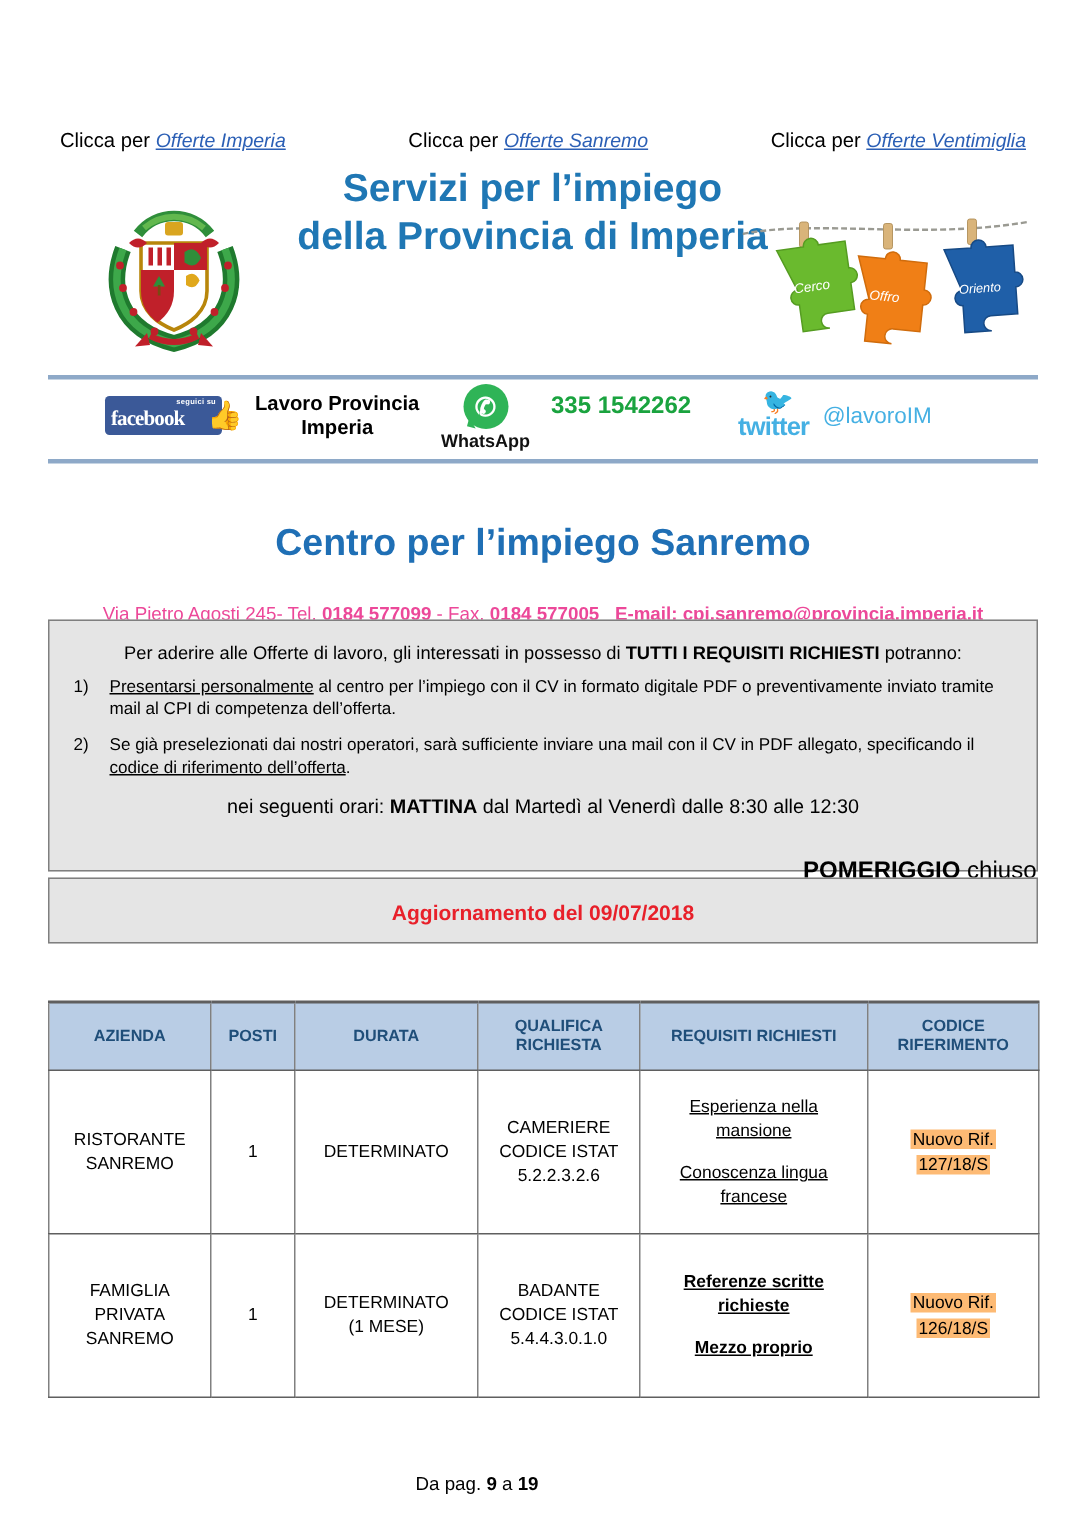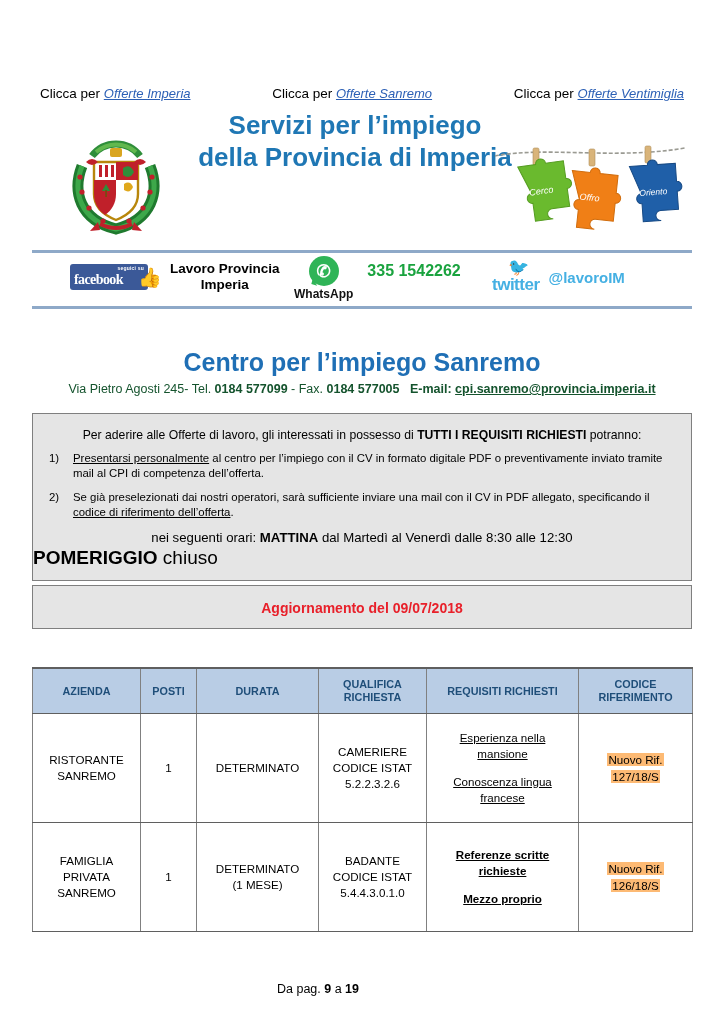--- a/index.html
+++ b/index.html
@@ -100,30 +100,30 @@
   }
   .wa-glyph{color:#fff;font-size:17px;line-height:17px;font-weight:bold;}
   .wa-label{font-size:12px;font-weight:bold;color:#111;margin-top:1px;}
   .wa-num{
     margin-left:14px;margin-top:6px;color:#1aa33f;font-size:16px;font-weight:bold;
   }
   .tw-wrap{position:absolute;left:460px;top:4px;display:flex;align-items:center;}
   .tw-col{display:flex;flex-direction:column;align-items:center;position:relative;}
   .tw-bird{color:#45b0e3;font-size:17px;line-height:15px;margin-left:6px;}
   .tw-word{color:#45b0e3;font-size:17px;font-weight:bold;letter-spacing:-.5px;}
-  .tw-handle{margin-left:9px;color:#45b0e3;font-size:15px;font-weight:bold;text-align:right;}
+  .tw-handle{margin-left:9px;color:#45b0e3;font-size:15px;font-weight:normal;text-align:right;}
 
   
   .cpi-title{
     position:absolute;top:348px;left:0;width:724px;text-align:center;
     font-size:25px;font-weight:bold;color:#1f6fb5;
   }
   .cpi-contact{
-    position:absolute;top:382px;left:0;width:724px;text-align:center;
-    font-size:12.5px;color:#14532d;
+    position:absolute;top:402px;left:0;width:724px;text-align:center;
+    font-size:12.5px;color:#ec4899;
   }
   .cpi-contact b{font-weight:bold;}
   .cpi-contact .mail{text-decoration:underline;}
 
   
   .box{
     position:absolute;left:32px;width:660px;box-sizing:border-box;
     border:1px solid #7f7f7f;background:#e5e5e5;
   }
   .box-instr{top:413px;height:168px;}
@@ -143,21 +143,21 @@
   ol.instr-list li:before{
     counter-increment:n;content:counter(n) ")";
     position:absolute;left:-24px;top:0;font-size:11.4px;
   }
   .u{text-decoration:underline;}
   .instr-hours{
     text-align:center;font-size:13.2px;margin-top:10px;
   }
   .instr-hours b{font-weight:bold;}
   .instr-pm{
-    text-align:left;font-size:19px;margin-top:2px;
+    text-align:right;font-size:16px;margin-top:27px;
   }
   .date-text{
     text-align:center;font-size:14px;font-weight:bold;color:#e8202a;
     line-height:44px;
   }
 
   
   .tbl{
     position:absolute;left:32px;top:648px;width:660px;
     border-collapse:collapse;table-layout:fixed;margin-top:19px;

